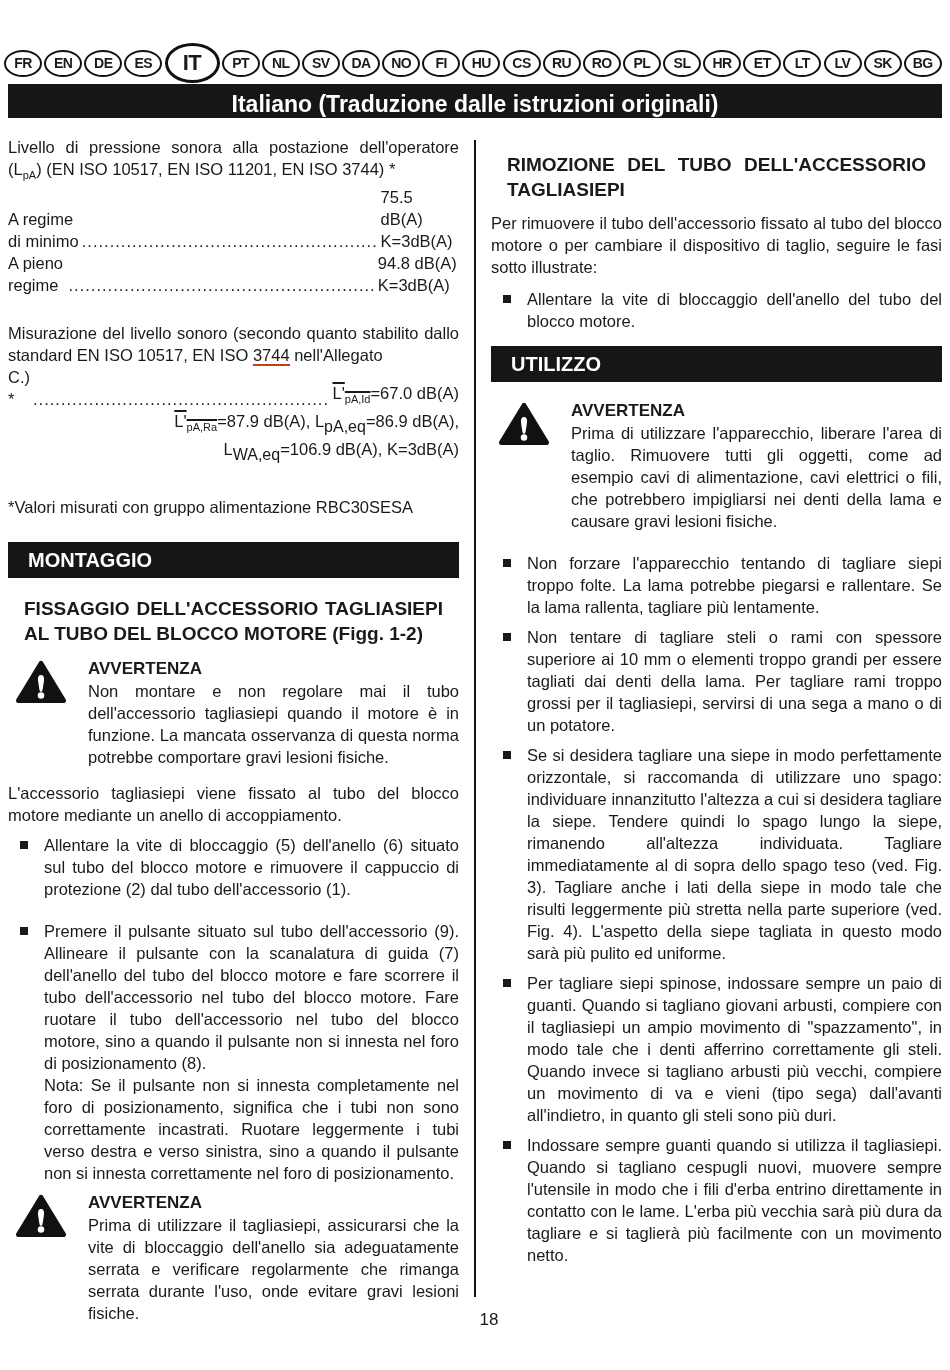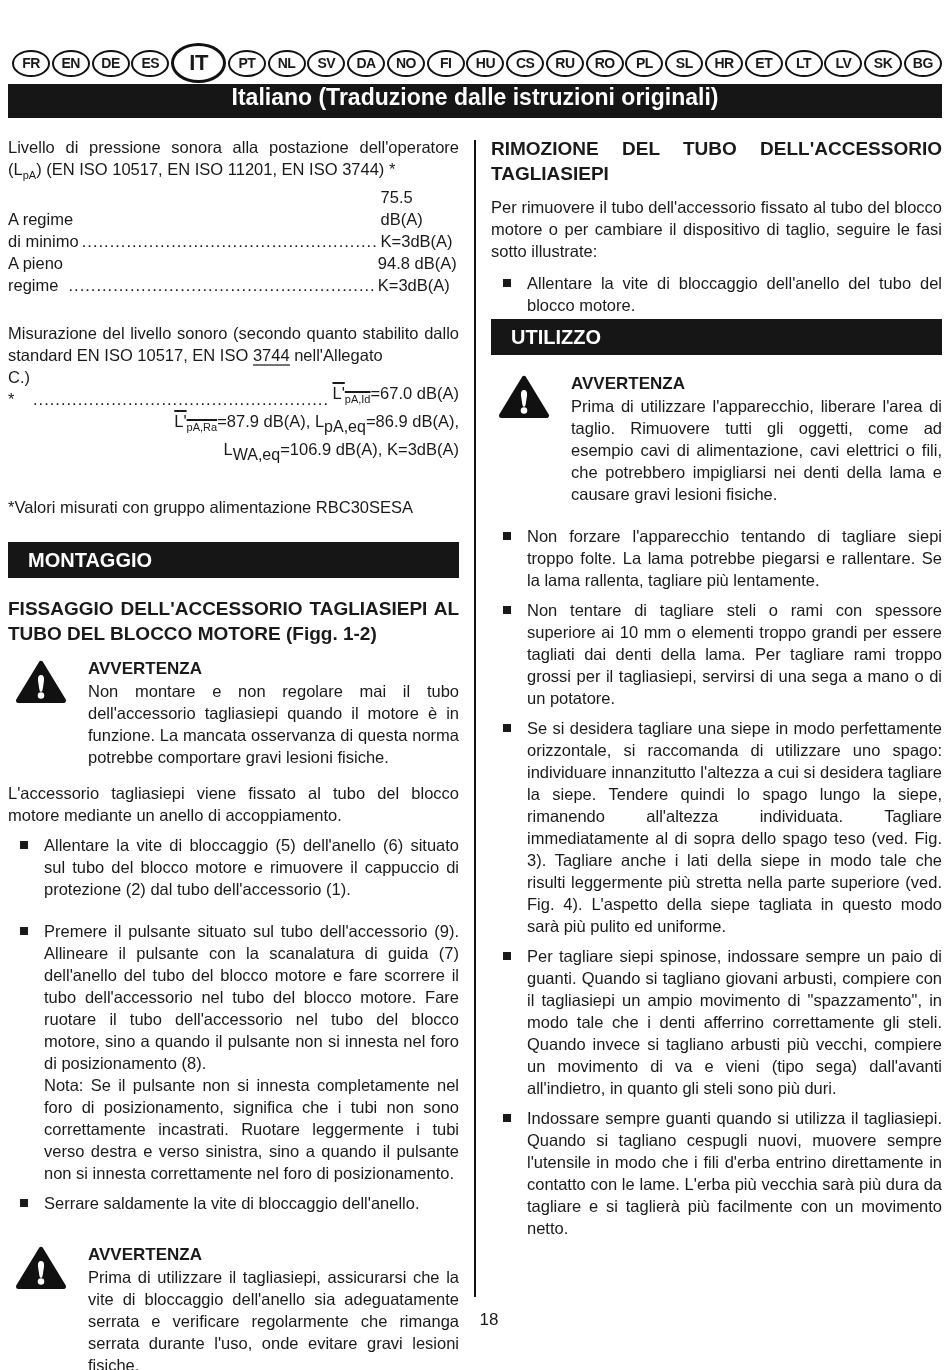--- a/index.html
+++ b/index.html
@@ -3,72 +3,72 @@
 <meta charset="utf-8">
 <style>
   html,body { margin:0; padding:0; background:#e8e8e8; }
   .page {
     position:relative; width:950px; height:1370px; margin:0 auto;
     background:#ffffff; color:#1a1a1a; overflow:hidden;
     font-family:"Liberation Sans","DejaVu Sans",sans-serif;
   }
   
   .lang-row {
-    position:absolute; top:42px; left:12px; right:8px; height:42px;
+    position:absolute; top:42px; left:4px; right:8px; height:42px;
     display:flex; justify-content:space-between; align-items:center;
   }
   .oval {
     box-sizing:border-box; flex:0 0 auto;
     width:38px; height:27px; border:2.5px solid #111; border-radius:50%;
     display:flex; align-items:center; justify-content:center;
     font-weight:bold; font-size:14px; letter-spacing:-0.5px;
   }
   .oval.active { width:55px; height:40px; border-width:3px; font-size:22px; }
   
   .title-bar {
     position:absolute; top:84px; left:8px; right:8px; height:34px;
-    background:#161616; color:#fff; display:flex; align-items:flex-start; justify-content:center;
+    background:#161616; color:#fff; display:flex; align-items:flex-end; justify-content:center;
     font-weight:bold; font-size:23px;
   }
   
   .columns {
     position:absolute; top:136px; left:8px; right:8px;
     display:grid; grid-template-columns:1fr 1fr; column-gap:32px;
   }
   .divider { position:absolute; top:140px; left:474px; width:2px; height:1157px; background:#111; }
   .col { min-width:0; }
   .body { font-size:16.5px; line-height:22px; margin:0; }
   .just { text-align:justify; }
-  .heading { font-weight:bold; font-size:19px; line-height:25px; margin:0; }
+  .heading { font-weight:bold; font-size:19px; line-height:25px; margin:16px; }
   .section-bar {
     background:#161616; color:#fff; height:36px; display:flex; align-items:center;
     padding-left:20px; font-weight:bold; font-size:20px;
   }
   
   .leader-row { display:flex; align-items:flex-end; gap:3px; font-size:16.5px; line-height:22px; }
   .leader { flex:1 1 auto; overflow:hidden; white-space:nowrap; min-width:8px; letter-spacing:1px; }
   .right-line { text-align:right; font-size:16.5px; line-height:22px; }
   .nowrap { white-space:nowrap; }
   .subsm { font-size:11px; vertical-align:-4px; letter-spacing:0; }
   .subl  { font-size:16px; vertical-align:-5px; letter-spacing:0; }
   .oline { text-decoration:overline; text-decoration-thickness:1.5px; }
-  .uline { border-bottom:2px solid #737373; }
+  .uline { border-bottom:2px solid #c2410c; }
   .bold { font-weight:normal; }
   
   .warning { display:flex; }
   .warning-icon { flex:0 0 72px; padding-left:8px; padding-top:2px; }
   .warning-icon svg { display:block; }
   .warning-body { flex:1; min-width:0; }
   .w-title { font-weight:bold; font-size:17px; line-height:22px; margin:0; }
   
   .bullet { display:flex; }
   .marker { flex:0 0 auto; width:8px; height:8px; background:#1a1a1a; margin:7px 16px 0 12px; }
   .b-body { flex:1; min-width:0; }
   
-  .mb0{margin-bottom:0}.mb6{margin-bottom:3px}.mb8{margin-bottom:8px}.mb10{margin-bottom:10px}
+  .mb0{margin-bottom:0}.mb6{margin-bottom:14px}.mb8{margin-bottom:8px}.mb10{margin-bottom:10px}
   .mb12{margin-bottom:12px}.mb14{margin-bottom:14px}.mb18{margin-bottom:18px}
   .mb20{margin-bottom:20px}.mb24{margin-bottom:24px}.mb26{margin-bottom:26px}.mb30{margin-bottom:30px}
   .page-number { position:absolute; top:1310px; left:0; width:100%; text-align:center; font-size:17px;padding-left:14px; }
 </style>
 </head>
 <body>
 
 <div class="page">
 
   <div class="lang-row">
@@ -163,26 +163,20 @@
       </div>
 
       <div class="bullet mb8">
         <span class="marker"></span>
         <div class="b-body">
           <p class="body just mb0">Premere il pulsante situato sul tubo dell'accessorio (9). Allineare il pulsante con la scanalatura di guida (7) dell'anello del tubo del blocco motore e fare scorrere il tubo dell'accessorio nel tubo del blocco motore. Fare ruotare il tubo dell'accessorio nel tubo del blocco motore, sino a quando il pulsante non si innesta nel foro di posizionamento (8).</p>
           <p class="body just mb0"><span class="bold">Nota:</span> <span>Se il pulsante non si innesta completamente nel foro di posizionamento, significa che i tubi non sono correttamente incastrati. Ruotare leggermente i tubi verso destra e verso sinistra, sino a quando il pulsante non si innesta correttamente nel foro di posizionamento.</span></p>
         </div>
       </div>
 
-      <div class="bullet mb30">
-        <span class="marker"></span>
-        <div class="b-body">
-          <p class="body just">Serrare saldamente la vite di bloccaggio dell'anello.</p>
-        </div>
-      </div>
 
       <div class="warning mb0">
         <div class="warning-icon">
           <svg width="50" height="44" viewBox="0 0 100 88" aria-hidden="true">
             <path d="M50 7 L95 81 L5 81 Z" fill="#111" stroke="#111" stroke-width="10" stroke-linejoin="round"></path>
             <path d="M50 30 q7 0 6 11 l-2.5 17 q-0.8 6 -3.5 6 q-2.7 0 -3.5 -6 l-2.5 -17 q-1 -11 6 -11 z" fill="#fff"></path>
             <circle cx="50" cy="71" r="6.5" fill="#fff"></circle>
           </svg>
         </div>
         <div class="warning-body">

